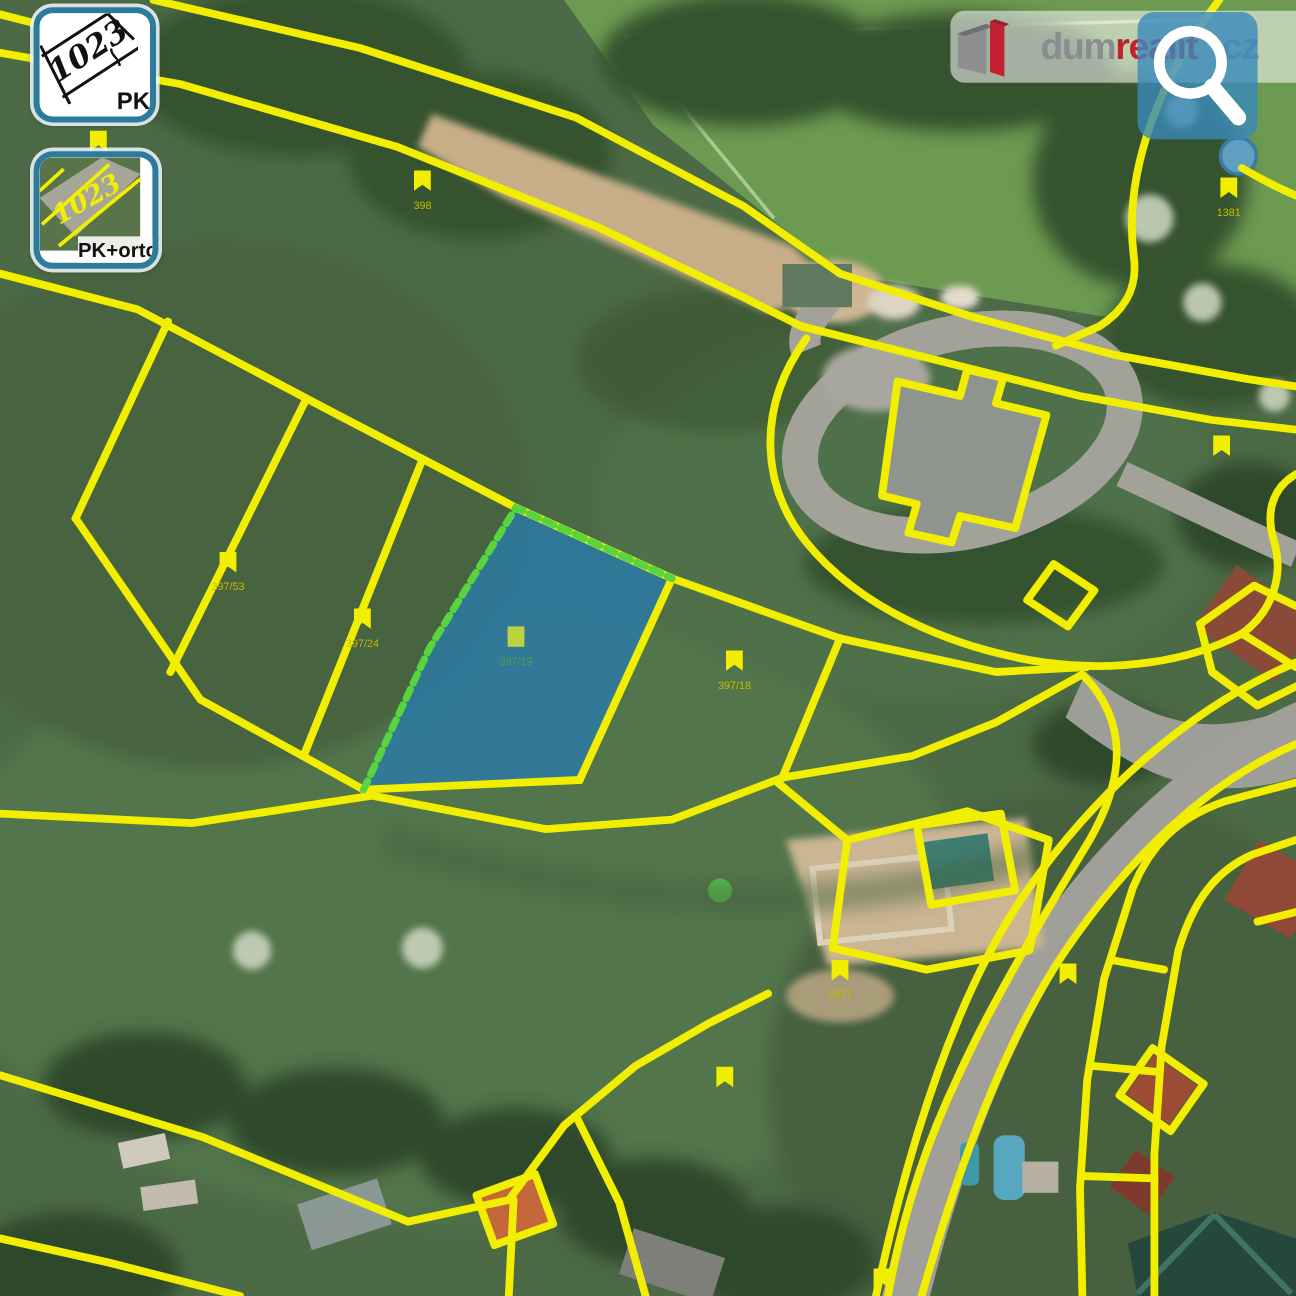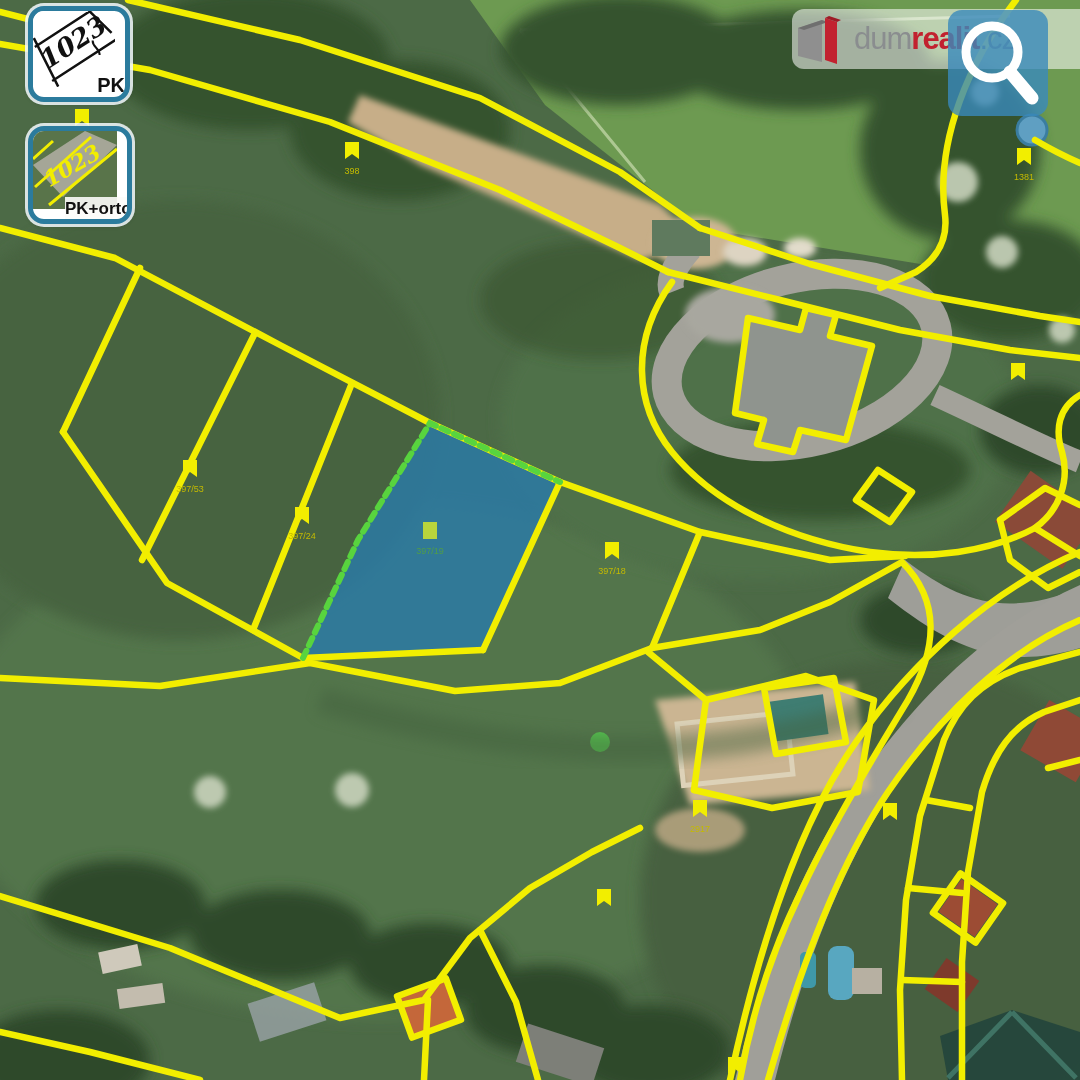--- a/index.html
+++ b/index.html
@@ -16,21 +16,21 @@
   .mode-btn svg{display:block;}
   .mode-label{position:absolute;left:0;right:0;bottom:2px;text-align:right;
               font-weight:bold;font-size:20px;color:#111;line-height:1;}
   #pk-orto-btn .mode-label{font-size:17px;background:rgba(252,252,250,.9);padding:3px 0 2px;bottom:0;margin-left:32px;}
 
   
   #logo-panel{position:absolute;left:792px;top:9px;width:288px;height:60px;
               background:rgba(255,255,255,.55);border-radius:12px 0 0 12px;
               display:flex;align-items:center;}
   #logo-text{font-size:31px;letter-spacing:-1px;white-space:nowrap;margin-left:8px;}
-  #logo-text .g{color:#8a8d8f;font-weight:400;}
+  #logo-text .g{color:#8a8d8f;font-weight:700;margin-left:13px;}
   #logo-text .r{color:#c2212f;font-weight:700;}
   #magnifier-panel{position:absolute;left:948px;top:10px;width:100px;height:106px;
                    background:rgba(58,138,188,.8);border-radius:14px;cursor:pointer;}
 </style>
 </head>
 <body>
 
 <div id="stage">
 
 <svg id="map-svg" width="1080" height="1080" viewBox="0 0 1080 1080">

